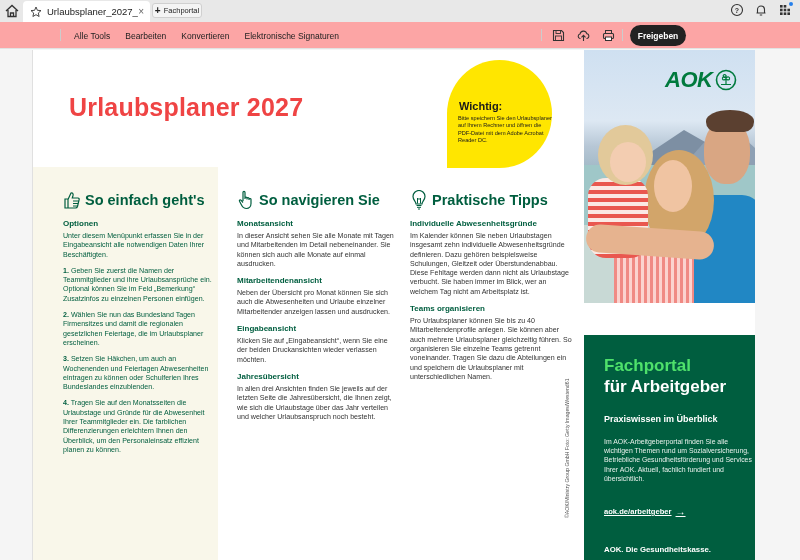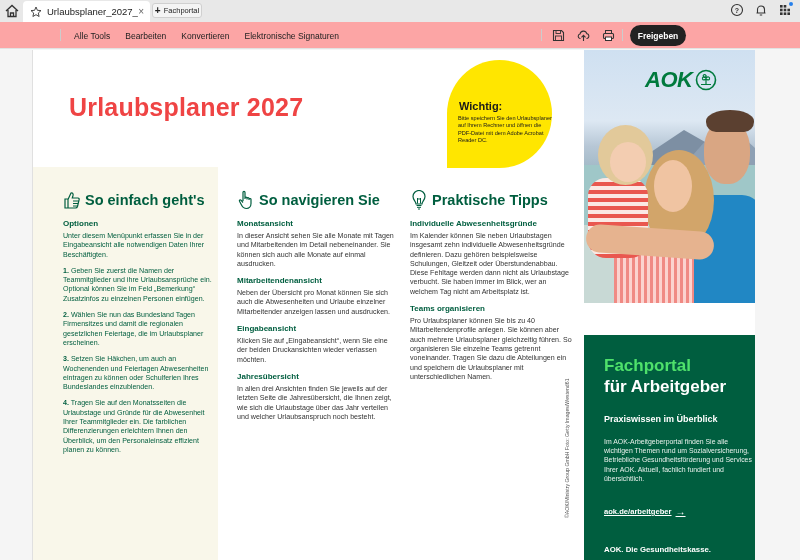--- a/index.html
+++ b/index.html
@@ -65,21 +65,21 @@
   .photo .girl-face { position: absolute; left: 26px; top: 92px; width: 36px; height: 40px; border-radius: 50%; background: #f3cdb1; }
   .photo .girl-dress { position: absolute; left: 4px; top: 128px; width: 60px; height: 80px; border-radius: 18px; background: repeating-linear-gradient(0deg, #e9574f 0 4px, #fbe8e4 4px 8px); }
   .photo .mom-hair { position: absolute; left: 60px; top: 100px; width: 70px; height: 100px; border-radius: 50%; background: #d2a56a; }
   .photo .mom-face { position: absolute; left: 70px; top: 110px; width: 38px; height: 52px; border-radius: 50%; background: #f0c4a2; }
   .photo .mom-dress { position: absolute; left: 30px; top: 200px; width: 80px; height: 60px; background: repeating-linear-gradient(90deg, #f08a84 0 3px, #fbd3cf 3px 6px); }
   .photo .dad-face { position: absolute; left: 120px; top: 70px; width: 46px; height: 64px; border-radius: 45%; background: #d9a683; }
   .photo .dad-hair { position: absolute; left: 122px; top: 60px; width: 48px; height: 22px; border-radius: 50% 50% 10px 10px; background: #5b4030; }
   .photo .dad-shirt { position: absolute; left: 98px; top: 145px; width: 80px; height: 115px; border-radius: 30px 20px 0 0; background: #2187c4; }
   .photo .arm { position: absolute; left: 2px; top: 178px; width: 128px; height: 28px; border-radius: 14px; background: #e6b38f; transform: rotate(4deg); }
 
-  .aok-logo { position: absolute; left: 61px; top: 17px; display: flex; align-items: center; gap: 3px; text-align: right; }
+  .aok-logo { position: absolute; left: 81px; top: 17px; display: flex; align-items: center; gap: 3px; text-align: right; }
   .aok-text { font-size: 22px; font-weight: bold; color: #007a3d; font-style: italic; letter-spacing: -0.5px; }
   .aok-emb { width: 22px; height: 22px; }
 
   .green { position: absolute; left: 0; top: 253px; width: 172px; height: 257px; background: #005e3f; color: #fff; margin-top: 32px; }
   .g-h1 { position: absolute; left: 20px; top: 21px; font-size: 17px; font-weight: bold; color: #4ee16b; }
   .g-h2 { position: absolute; left: 20px; top: 42px; font-size: 17px; font-weight: bold; color: #fff; }
   .g-sub { position: absolute; left: 20px; top: 79px; font-size: 9px; font-weight: bold; color: #fff; }
   .g-text { position: absolute; left: 20px; top: 102px; width: 148px; font-size: 6.9px; line-height: 9.2px; color: #e8f1ec; }
   .g-link { position: absolute; left: 20px; top: 171px; font-size: 7.6px; font-weight: bold; color: #fff; text-decoration: underline; display: flex; align-items: center; gap: 4px; }
   .g-link .arr { text-decoration: none; font-size: 10px; }

